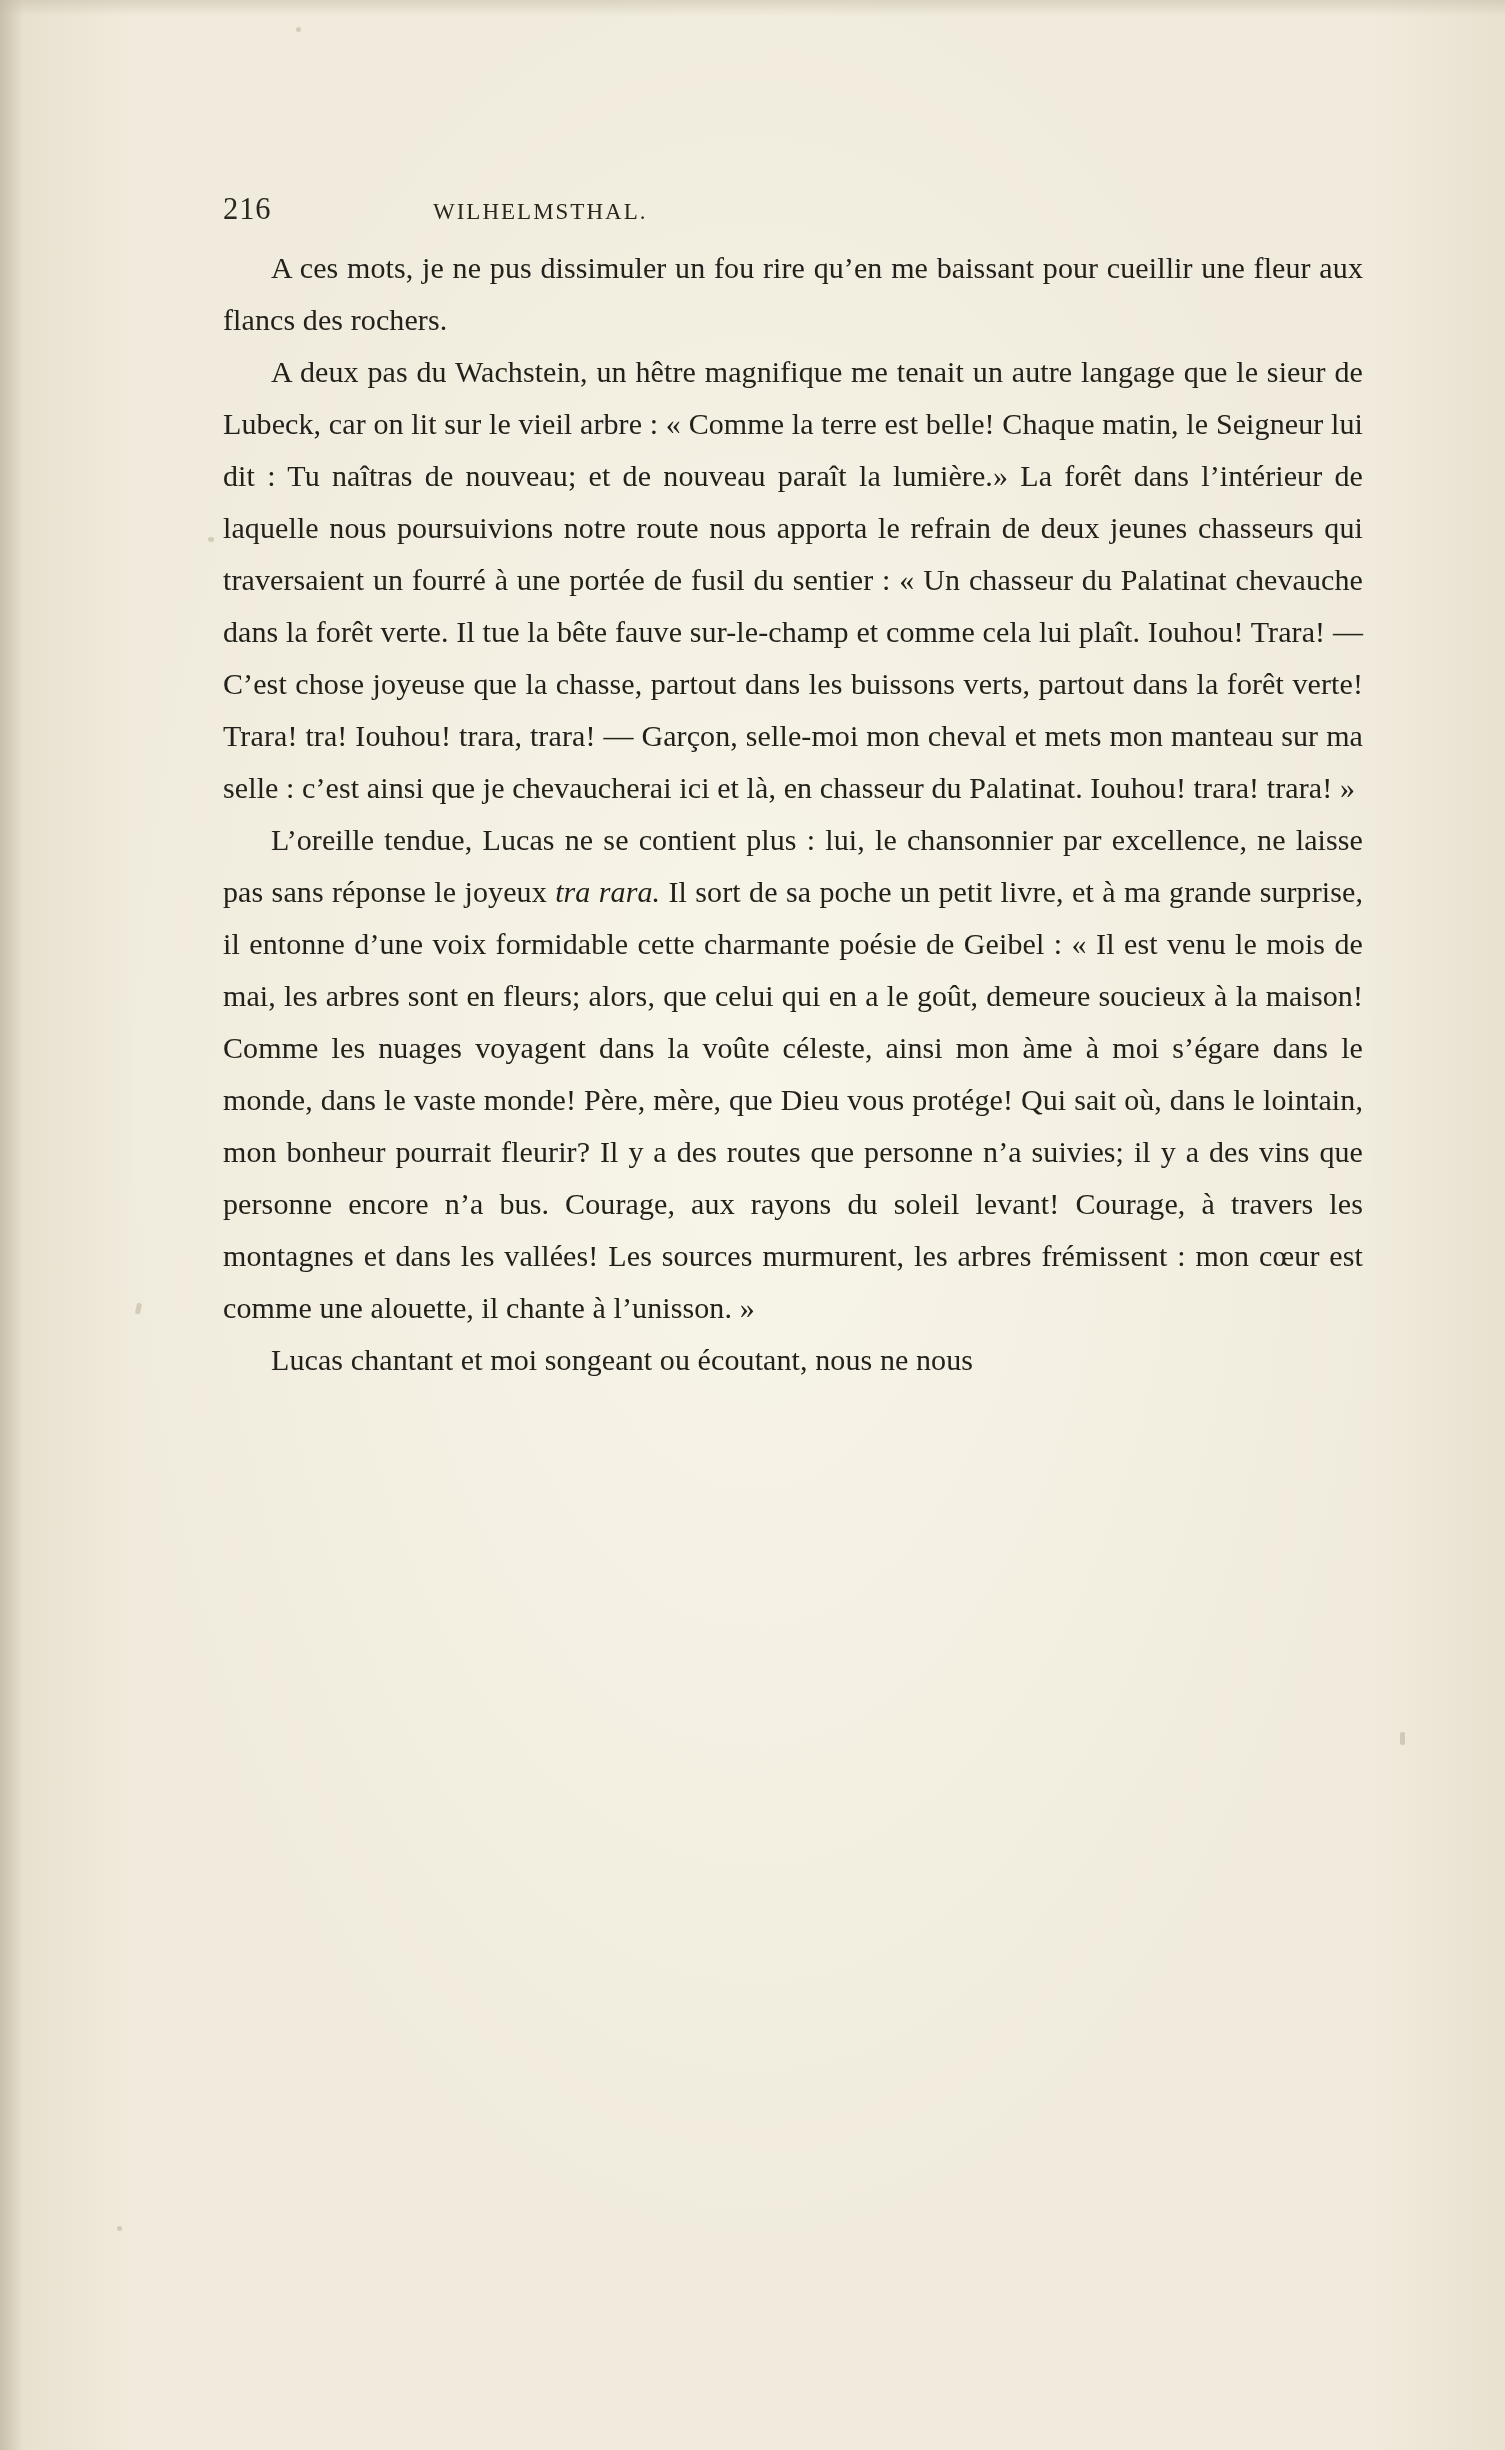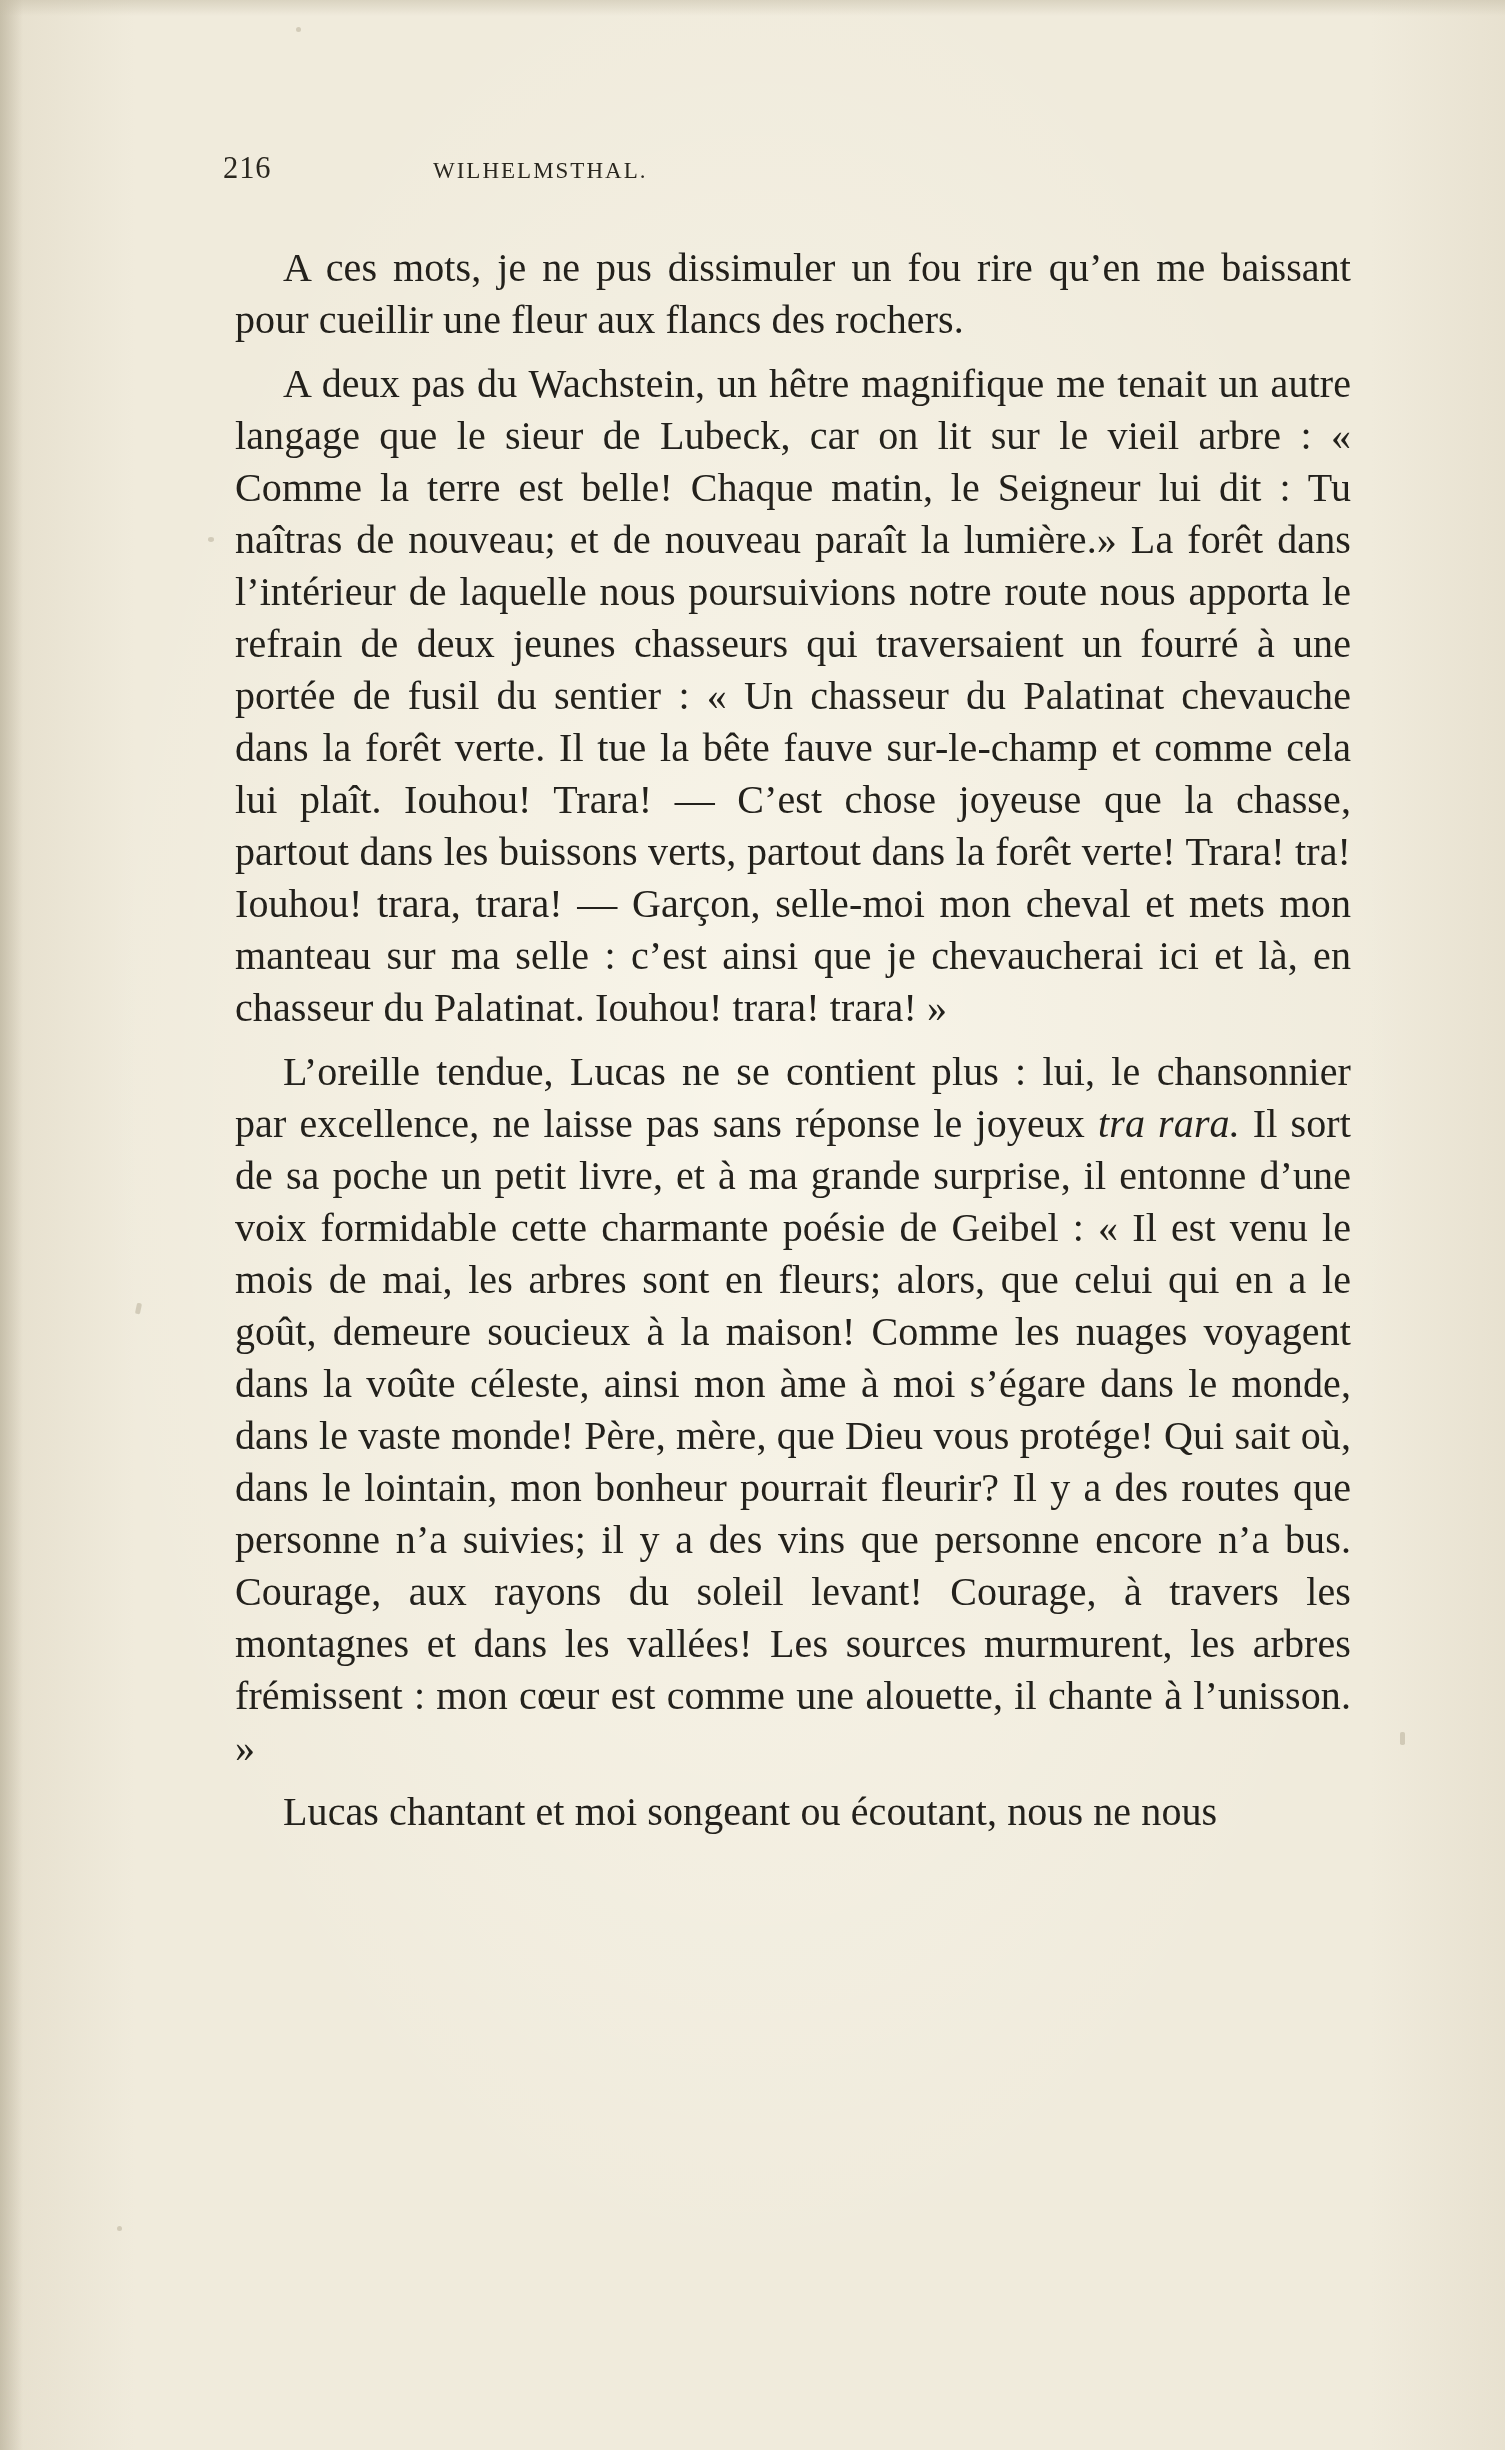--- a/index.html
+++ b/index.html
@@ -40,33 +40,34 @@
     display: flex;
     align-items: baseline;
     height: 39px;
     margin-bottom: 52px;
   }
   .folio {
     font-size: 30.5px;
     letter-spacing: 0.9px;
     width: 171px;
     color: #2a271f;
+    margin-top: 41px;
   }
   .running-head {
     font-size: 23px;
     letter-spacing: 2px;
     color: #2a271f;
     flex: 1;
     text-align: left;
     padding-left: 39px;
     font-family: Liberation Serif, serif;
   }
   .body-text p {
-    margin: 12px;
-    font-size: 40px;
+    margin: 0;
+    font-size: 30px;
     line-height: 52px;
     text-align: justify;
     text-justify: inter-word;
     color: #23211c;
     letter-spacing: 0.1px;
   }
   .body-text p.indent {
     text-indent: 48px;
   }
   .body-text p + p {

